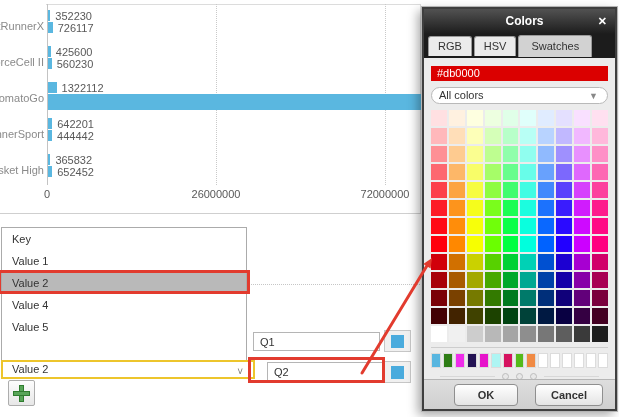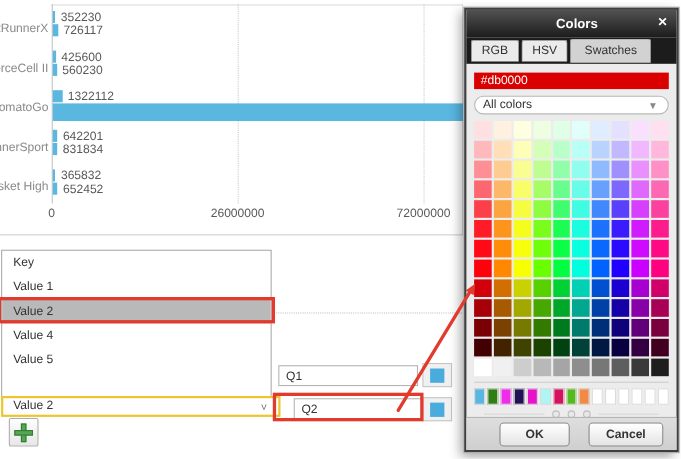--- a/index.html
+++ b/index.html
@@ -94,21 +94,21 @@
     <div class="abs bar" style="top: 58px; width: 3.6px; height: 11px; background: rgb(90, 183, 224);"></div>
     <div class="abs bar-label" style="left: 56.6415px; top: 58px;">560230</div>
     <div class="abs cat-label" style="top: 92px;">utomatoGo</div>
     <div class="abs bar" style="top: 82px; width: 8.6px; height: 11px; background: rgb(90, 183, 224);"></div>
     <div class="abs bar-label" style="left: 61.5937px; top: 82px;">1322112</div>
     <div class="abs bar" style="top: 94px; width: 390px; height: 16px; background: rgb(90, 183, 224);"></div>
     <div class="abs cat-label" style="top: 128px;">unnerSport</div>
     <div class="abs bar" style="top: 118px; width: 4.2px; height: 11px; background: rgb(90, 183, 224);"></div>
     <div class="abs bar-label" style="left: 57.1743px; top: 118px;">642201</div>
     <div class="abs bar" style="top: 130px; width: 4.1px; height: 11px; background: rgb(90, 183, 224);"></div>
-    <div class="abs bar-label" style="left: 57.072px; top: 130px;">831834</div>
+    <div class="abs bar-label" style="left: 57.072px; top: 130px;">444442</div>
     <div class="abs cat-label" style="top: 164px;">asket High</div>
     <div class="abs bar" style="top: 154px; width: 2.4px; height: 11px; background: rgb(90, 183, 224);"></div>
     <div class="abs bar-label" style="left: 55.3779px; top: 154px;">365832</div>
     <div class="abs bar" style="top: 166px; width: 4.2px; height: 11px; background: rgb(90, 183, 224);"></div>
     <div class="abs bar-label" style="left: 57.2409px; top: 166px;">652452</div>
   </div>
 
 <div class="abs divider-h"></div>
 <div class="abs dotted-mid"></div>
 

